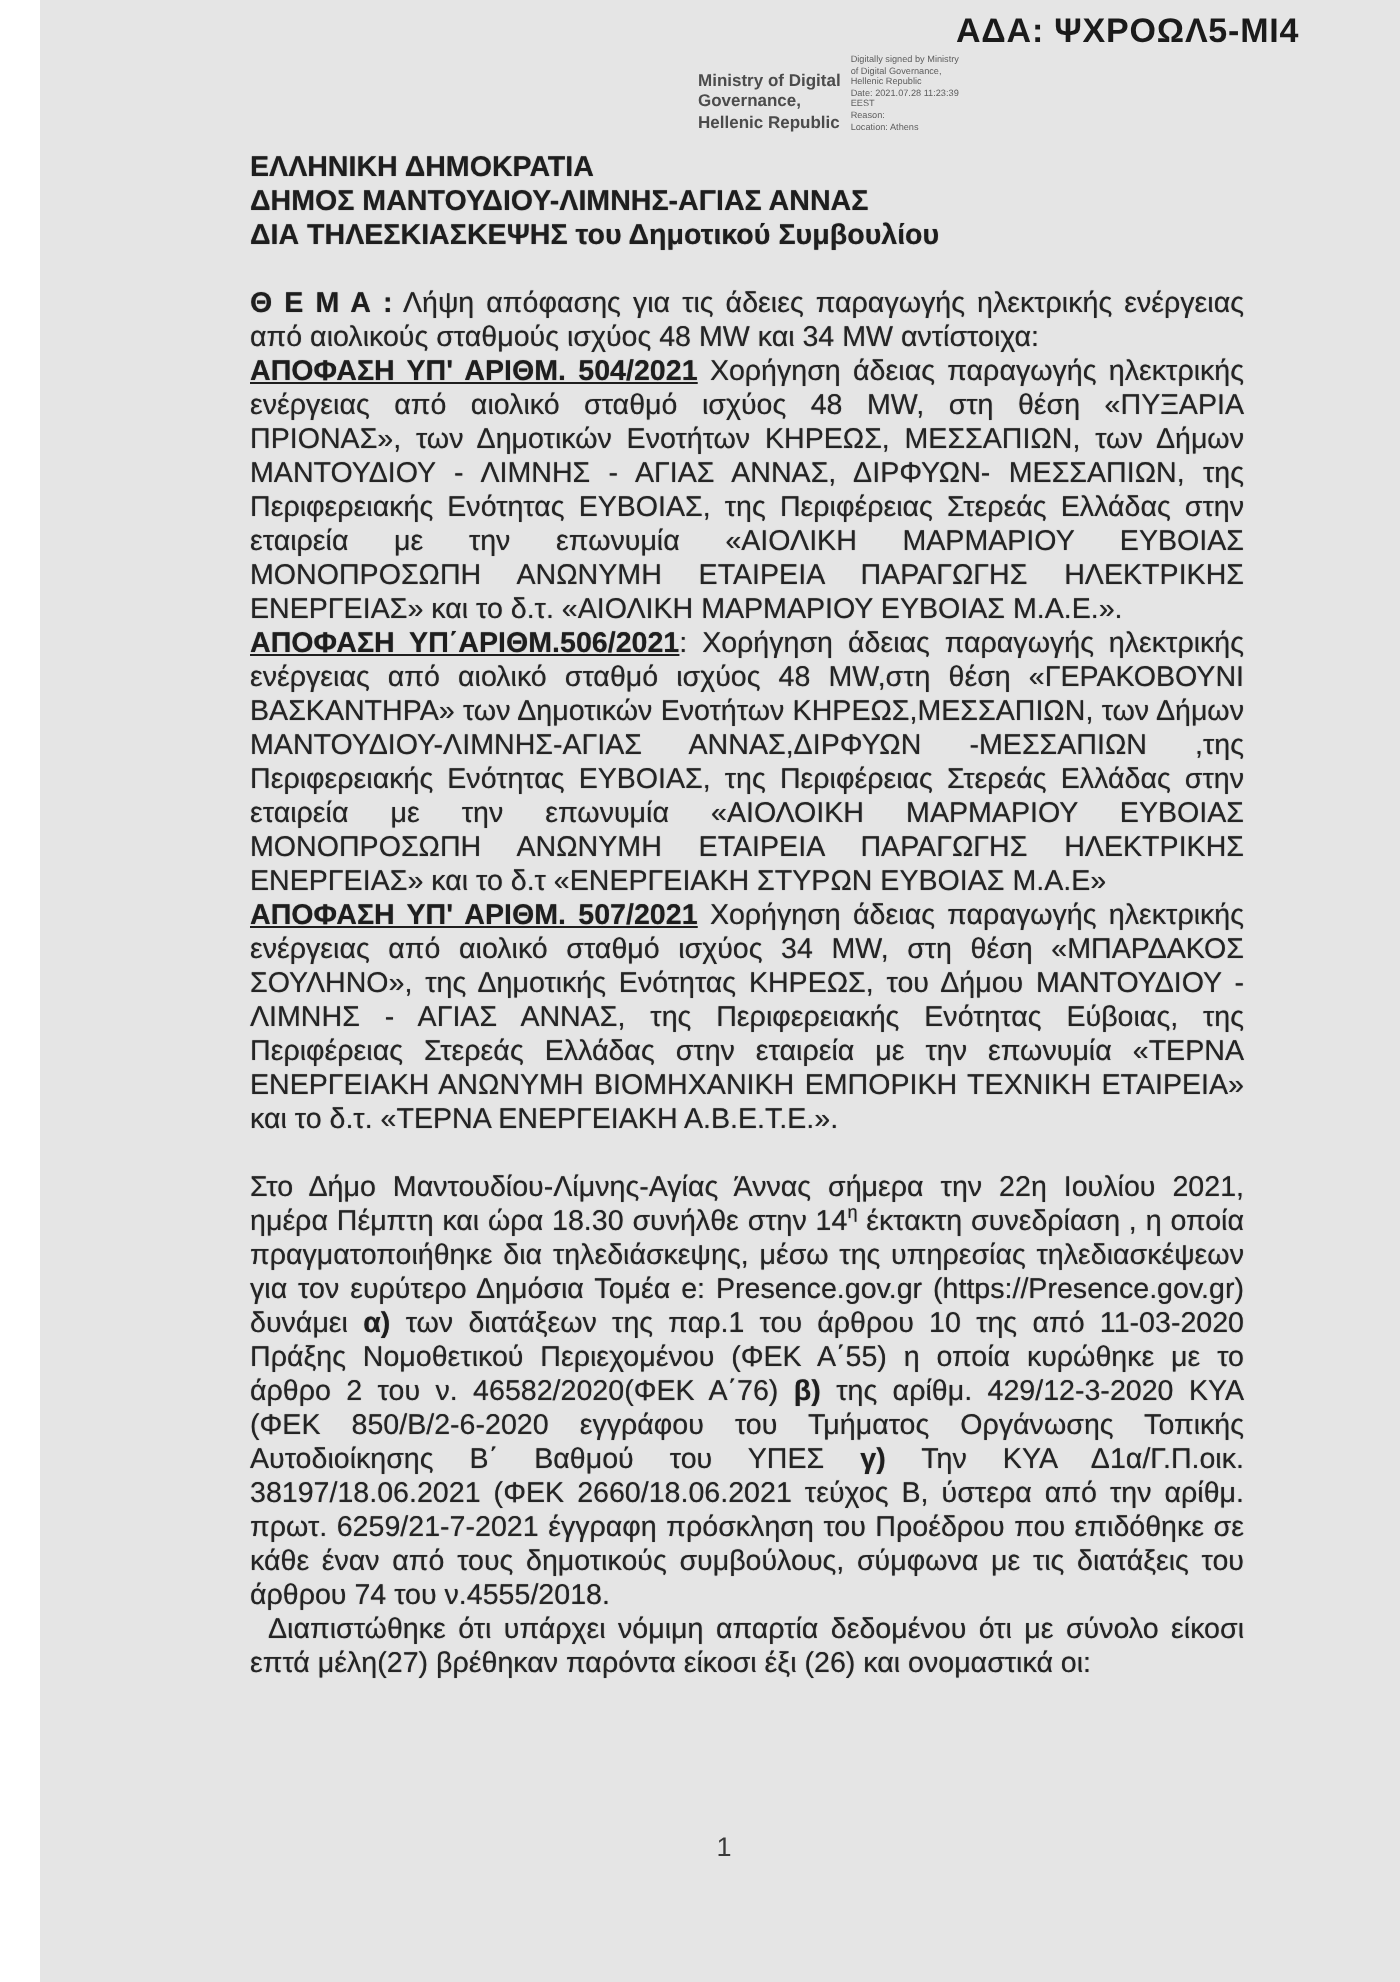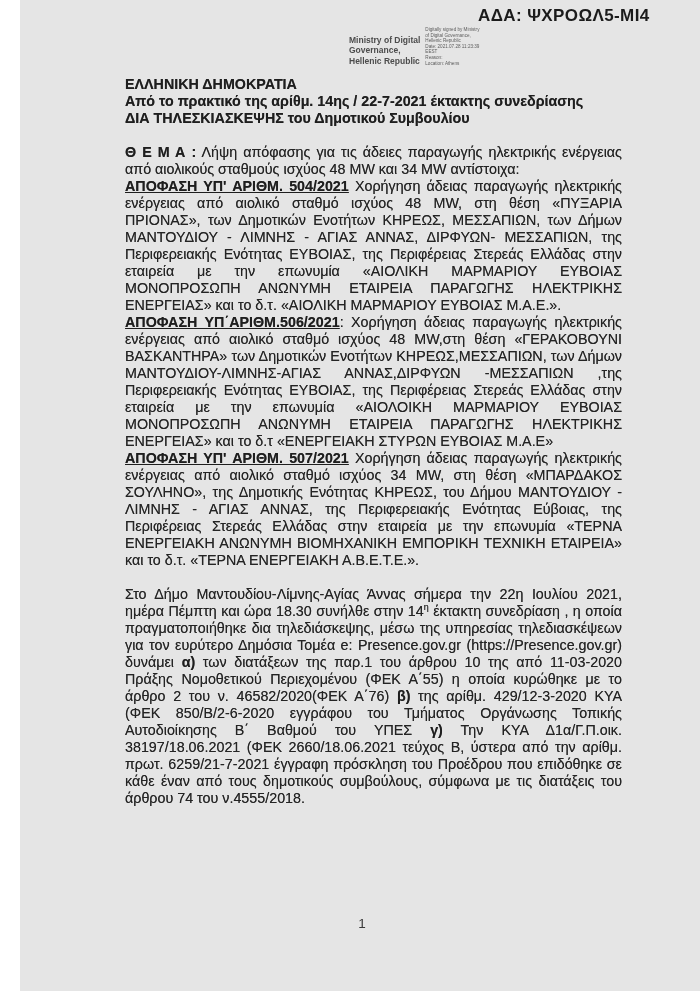--- a/index.html
+++ b/index.html
@@ -100,36 +100,37 @@
 Hellenic Republic
 Date: 2021.07.28 11:23:39
 EEST
 Reason:
 Location: Athens</div>
   </div>
 
   <div class="content">
 
     <div class="hdr">ΕΛΛΗΝΙΚΗ ΔΗΜΟΚΡΑΤΙΑ</div>
-    <div class="hdr">Από το πρακτικό της αρίθμ. 14ης /  22-7-2021 έκτακτης συνεδρίασης</div>
+    <div class="hdr">ΔΗΜΟΣ ΜΑΝΤΟΥΔΙΟΥ-ΛΙΜΝΗΣ-ΑΓΙΑΣ ΑΝΝΑΣ</div>
     <div class="hdr">ΔΙΑ ΤΗΛΕΣΚΙΑΣΚΕΨΗΣ του Δημοτικού Συμβουλίου</div>
 
     <div class="gap"></div>
 
     <p class="para"><span class="bold">Θ Ε Μ Α :</span><span> Λήψη απόφασης για τις άδειες παραγωγής ηλεκτρικής ενέργειας από αιολικούς σταθμούς ισχύος 48 MW και 34 MW αντίστοιχα:</span></p>
 
     <p class="para"><span class="heading-underline">ΑΠΟΦΑΣΗ ΥΠ' ΑΡΙΘΜ. 504/2021</span><span> Χορήγηση άδειας παραγωγής ηλεκτρικής ενέργειας από αιολικό σταθμό ισχύος 48 MW, στη θέση «ΠΥΞΑΡΙΑ ΠΡΙΟΝΑΣ», των Δημοτικών Ενοτήτων ΚΗΡΕΩΣ, ΜΕΣΣΑΠΙΩΝ, των Δήμων ΜΑΝΤΟΥΔΙΟΥ - ΛΙΜΝΗΣ - ΑΓΙΑΣ ΑΝΝΑΣ, ΔΙΡΦΥΩΝ- ΜΕΣΣΑΠΙΩΝ, της Περιφερειακής Ενότητας ΕΥΒΟΙΑΣ, της Περιφέρειας Στερεάς Ελλάδας στην εταιρεία με την επωνυμία «ΑΙΟΛΙΚΗ ΜΑΡΜΑΡΙΟΥ ΕΥΒΟΙΑΣ ΜΟΝΟΠΡΟΣΩΠΗ ΑΝΩΝΥΜΗ ΕΤΑΙΡΕΙΑ ΠΑΡΑΓΩΓΗΣ ΗΛΕΚΤΡΙΚΗΣ ΕΝΕΡΓΕΙΑΣ» και το δ.τ. «ΑΙΟΛΙΚΗ ΜΑΡΜΑΡΙΟΥ ΕΥΒΟΙΑΣ Μ.Α.Ε.».</span></p>
 
     <p class="para"><span class="heading-underline">ΑΠΟΦΑΣΗ ΥΠ΄ΑΡΙΘΜ.506/2021</span><span>: Χορήγηση άδειας παραγωγής ηλεκτρικής ενέργειας από αιολικό σταθμό ισχύος 48 MW,στη θέση «ΓΕΡΑΚΟΒΟΥΝΙ ΒΑΣΚΑΝΤΗΡΑ» των Δημοτικών Ενοτήτων ΚΗΡΕΩΣ,ΜΕΣΣΑΠΙΩΝ, των Δήμων ΜΑΝΤΟΥΔΙΟΥ-ΛΙΜΝΗΣ-ΑΓΙΑΣ ΑΝΝΑΣ,ΔΙΡΦΥΩΝ -ΜΕΣΣΑΠΙΩΝ ,της Περιφερειακής Ενότητας ΕΥΒΟΙΑΣ, της Περιφέρειας Στερεάς Ελλάδας στην εταιρεία με την επωνυμία «ΑΙΟΛΟΙΚΗ ΜΑΡΜΑΡΙΟΥ ΕΥΒΟΙΑΣ ΜΟΝΟΠΡΟΣΩΠΗ ΑΝΩΝΥΜΗ ΕΤΑΙΡΕΙΑ ΠΑΡΑΓΩΓΗΣ ΗΛΕΚΤΡΙΚΗΣ ΕΝΕΡΓΕΙΑΣ» και το δ.τ «ΕΝΕΡΓΕΙΑΚΗ ΣΤΥΡΩΝ ΕΥΒΟΙΑΣ Μ.Α.Ε»</span></p>
 
     <p class="para"><span class="heading-underline">ΑΠΟΦΑΣΗ ΥΠ' ΑΡΙΘΜ. 507/2021</span><span> Χορήγηση άδειας παραγωγής ηλεκτρικής ενέργειας από αιολικό σταθμό ισχύος 34 MW, στη θέση «ΜΠΑΡΔΑΚΟΣ ΣΟΥΛΗΝΟ», της Δημοτικής Ενότητας ΚΗΡΕΩΣ, του Δήμου ΜΑΝΤΟΥΔΙΟΥ - ΛΙΜΝΗΣ - ΑΓΙΑΣ ΑΝΝΑΣ, της Περιφερειακής Ενότητας Εύβοιας, της Περιφέρειας Στερεάς Ελλάδας στην εταιρεία με την επωνυμία «ΤΕΡΝΑ ΕΝΕΡΓΕΙΑΚΗ ΑΝΩΝΥΜΗ ΒΙΟΜΗΧΑΝΙΚΗ ΕΜΠΟΡΙΚΗ ΤΕΧΝΙΚΗ ΕΤΑΙΡΕΙΑ» και το δ.τ. «ΤΕΡΝΑ ΕΝΕΡΓΕΙΑΚΗ Α.Β.Ε.Τ.Ε.».</span></p>
 
     <div class="gap"></div>
 
 
     <p class="para"><span>Στο Δήμο Μαντουδίου-Λίμνης-Αγίας Άννας σήμερα την 22η  Ιουλίου 2021, ημέρα Πέμπτη  και ώρα 18.30 συνήλθε στην 14</span><span class="sup">η</span><span> έκτακτη συνεδρίαση , η οποία πραγματοποιήθηκε δια τηλεδιάσκεψης, μέσω της υπηρεσίας τηλεδιασκέψεων για τον ευρύτερο  Δημόσια Τομέα e: Presence.gov.gr (https://Presence.gov.gr) δυνάμει </span><span class="bold">α)</span><span> των διατάξεων της παρ.1 του άρθρου 10 της  από 11-03-2020 Πράξης Νομοθετικού Περιεχομένου (ΦΕΚ Α΄55) η οποία κυρώθηκε με το άρθρο 2 του ν. 46582/2020(ΦΕΚ Α΄76)  </span><span class="bold">β)</span><span> της αρίθμ. 429/12-3-2020 ΚΥΑ (ΦΕΚ 850/Β/2-6-2020 εγγράφου του Τμήματος Οργάνωσης Τοπικής Αυτοδιοίκησης Β΄ Βαθμού του ΥΠΕΣ </span><span class="bold">γ)</span><span> Την ΚΥΑ Δ1α/Γ.Π.οικ. 38197/18.06.2021 (ΦΕΚ 2660/18.06.2021 τεύχος Β, ύστερα από την αρίθμ. πρωτ. 6259/21-7-2021 έγγραφη πρόσκληση του Προέδρου που επιδόθηκε σε κάθε έναν από τους δημοτικούς συμβούλους, σύμφωνα με τις διατάξεις του άρθρου 74 του ν.4555/2018.</span></p>
 
+    <p class="para quorum">Διαπιστώθηκε ότι υπάρχει νόμιμη απαρτία δεδομένου ότι με σύνολο είκοσι επτά μέλη(27) βρέθηκαν παρόντα είκοσι έξι (26) και ονομαστικά οι:</p>
 
   </div>
 
   <div class="page-number">1</div>
 
 </div>
 
 </body></html>

